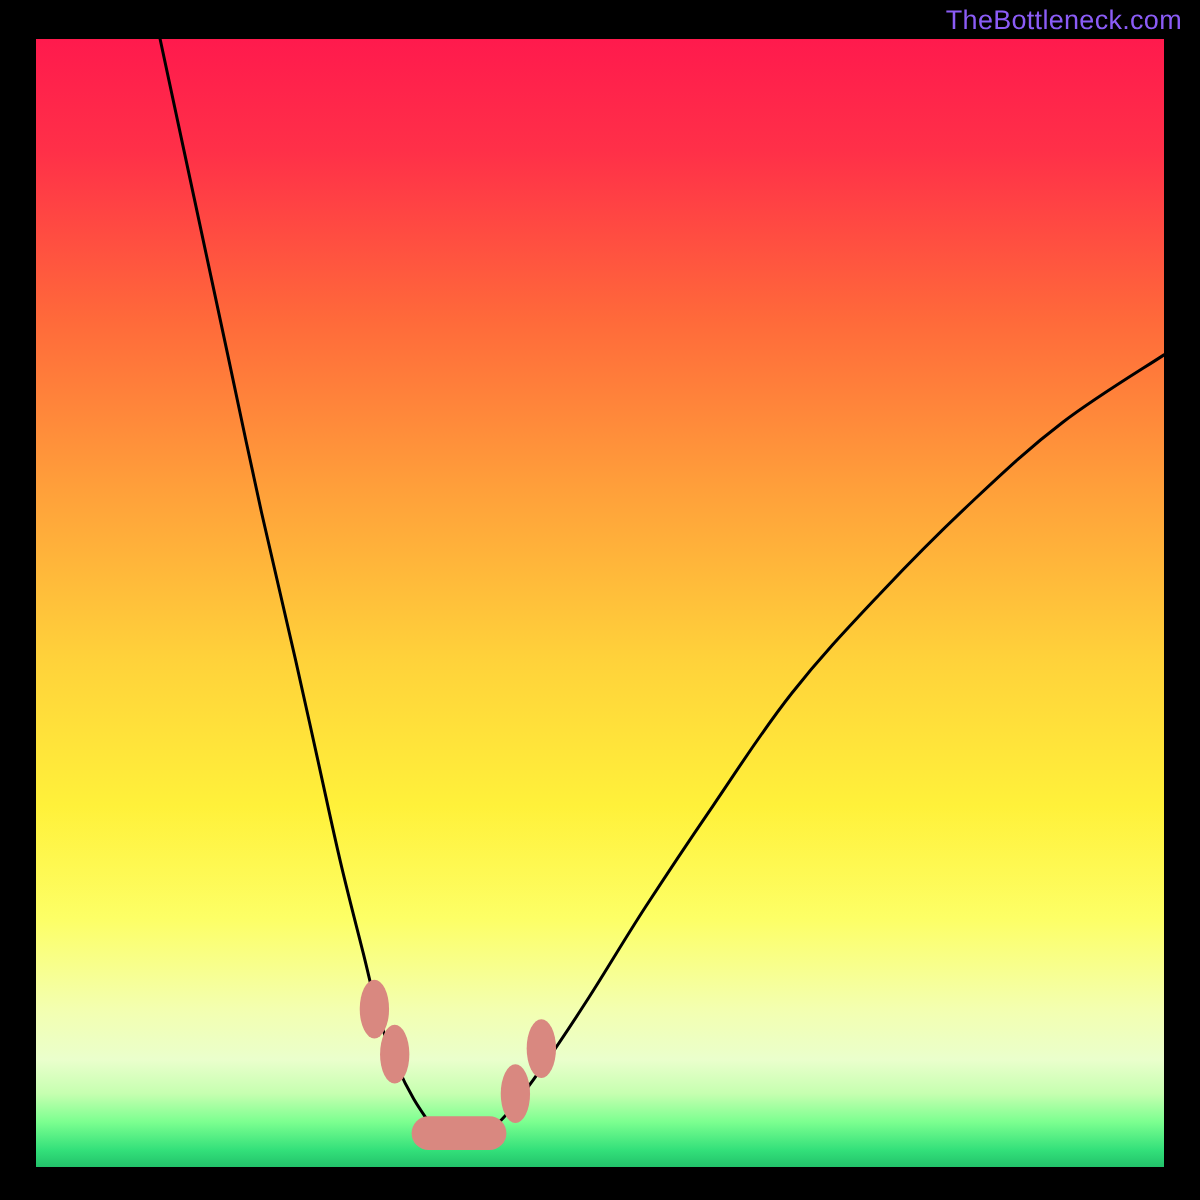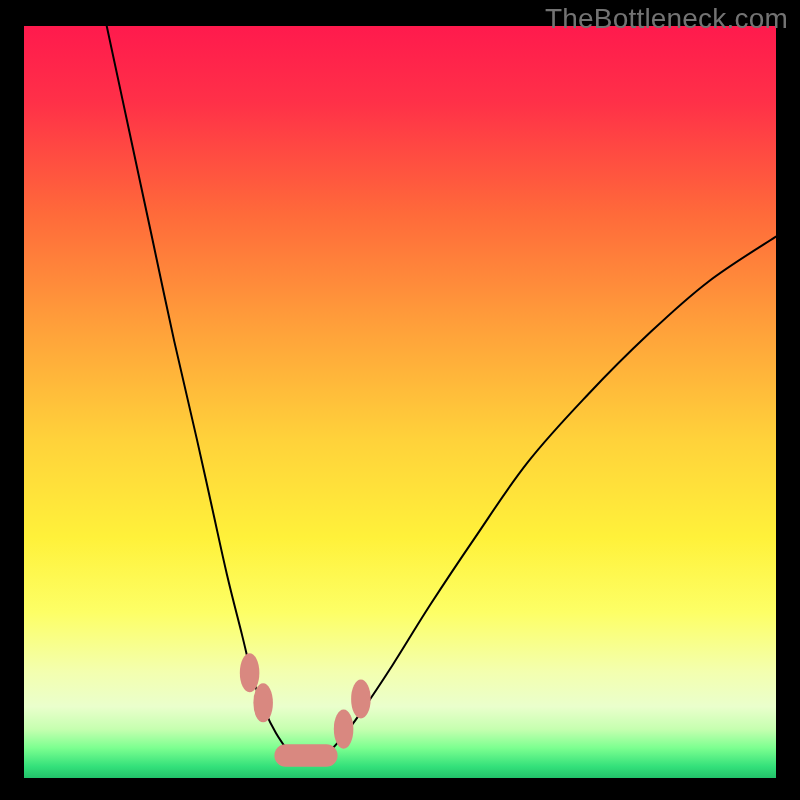--- a/index.html
+++ b/index.html
@@ -31,22 +31,22 @@
     position: absolute;
     left: 0;
     top: 0;
     width: 100%;
     height: 100%;
   }
   .watermark {
     position: absolute;
     top: 3px;
     right: 12px;
-    color: #737373;
-    font-size: 28px;
+    color: #8b5cf6;
+    font-size: 18px;
     font-weight: 500;
     letter-spacing: 0.2px;
     white-space: nowrap;
   }
   svg.curves {
     position: absolute;
     left: 0;
     top: 0;
     width: 100%;
     height: 100%;

